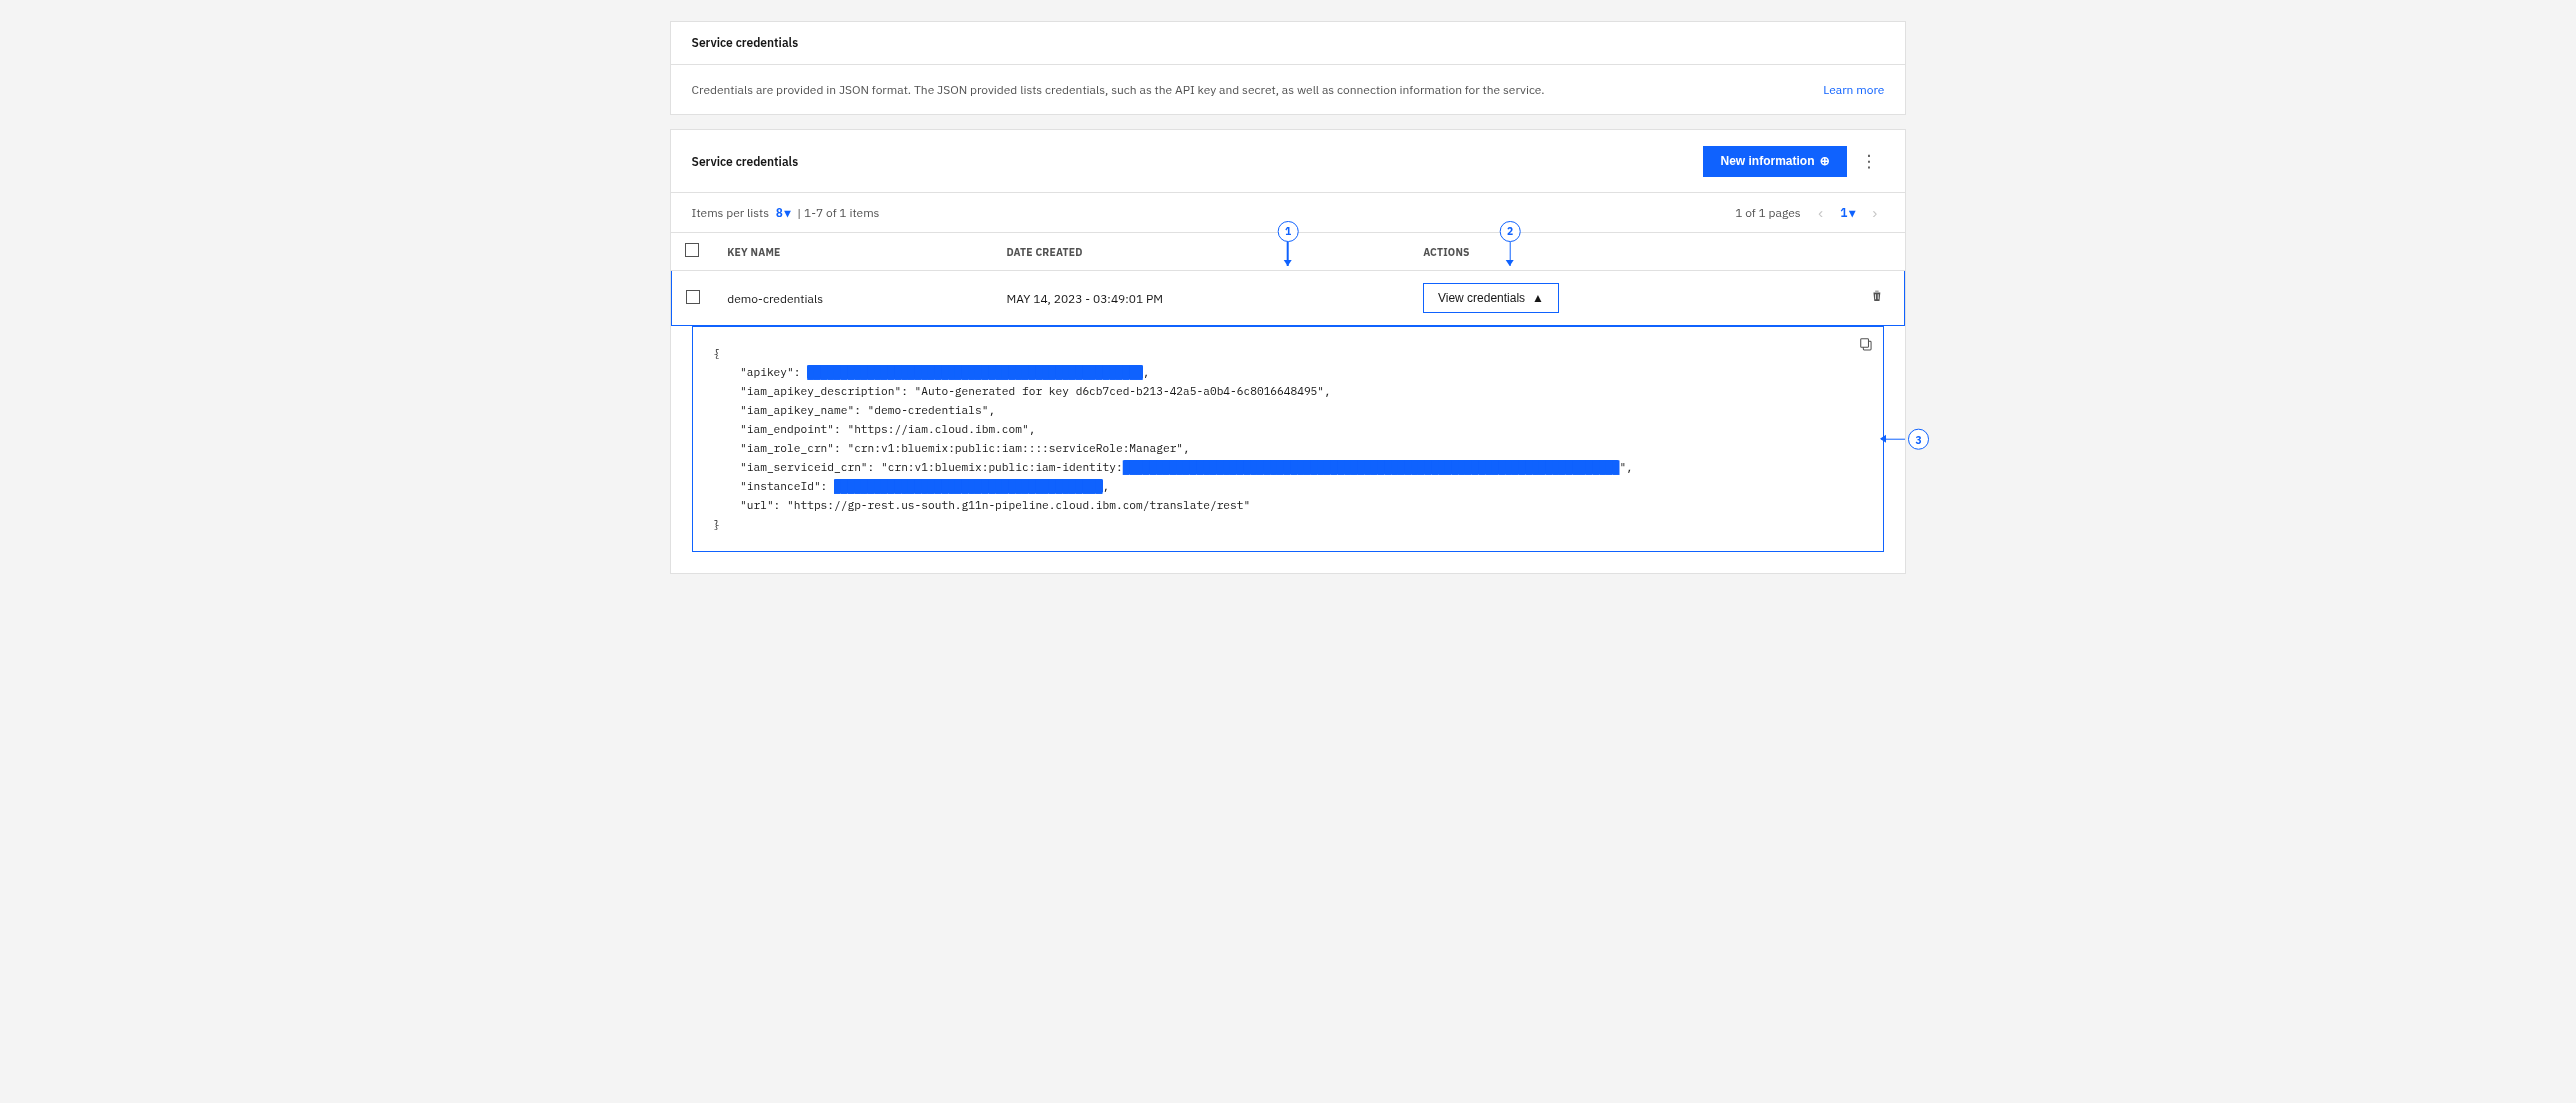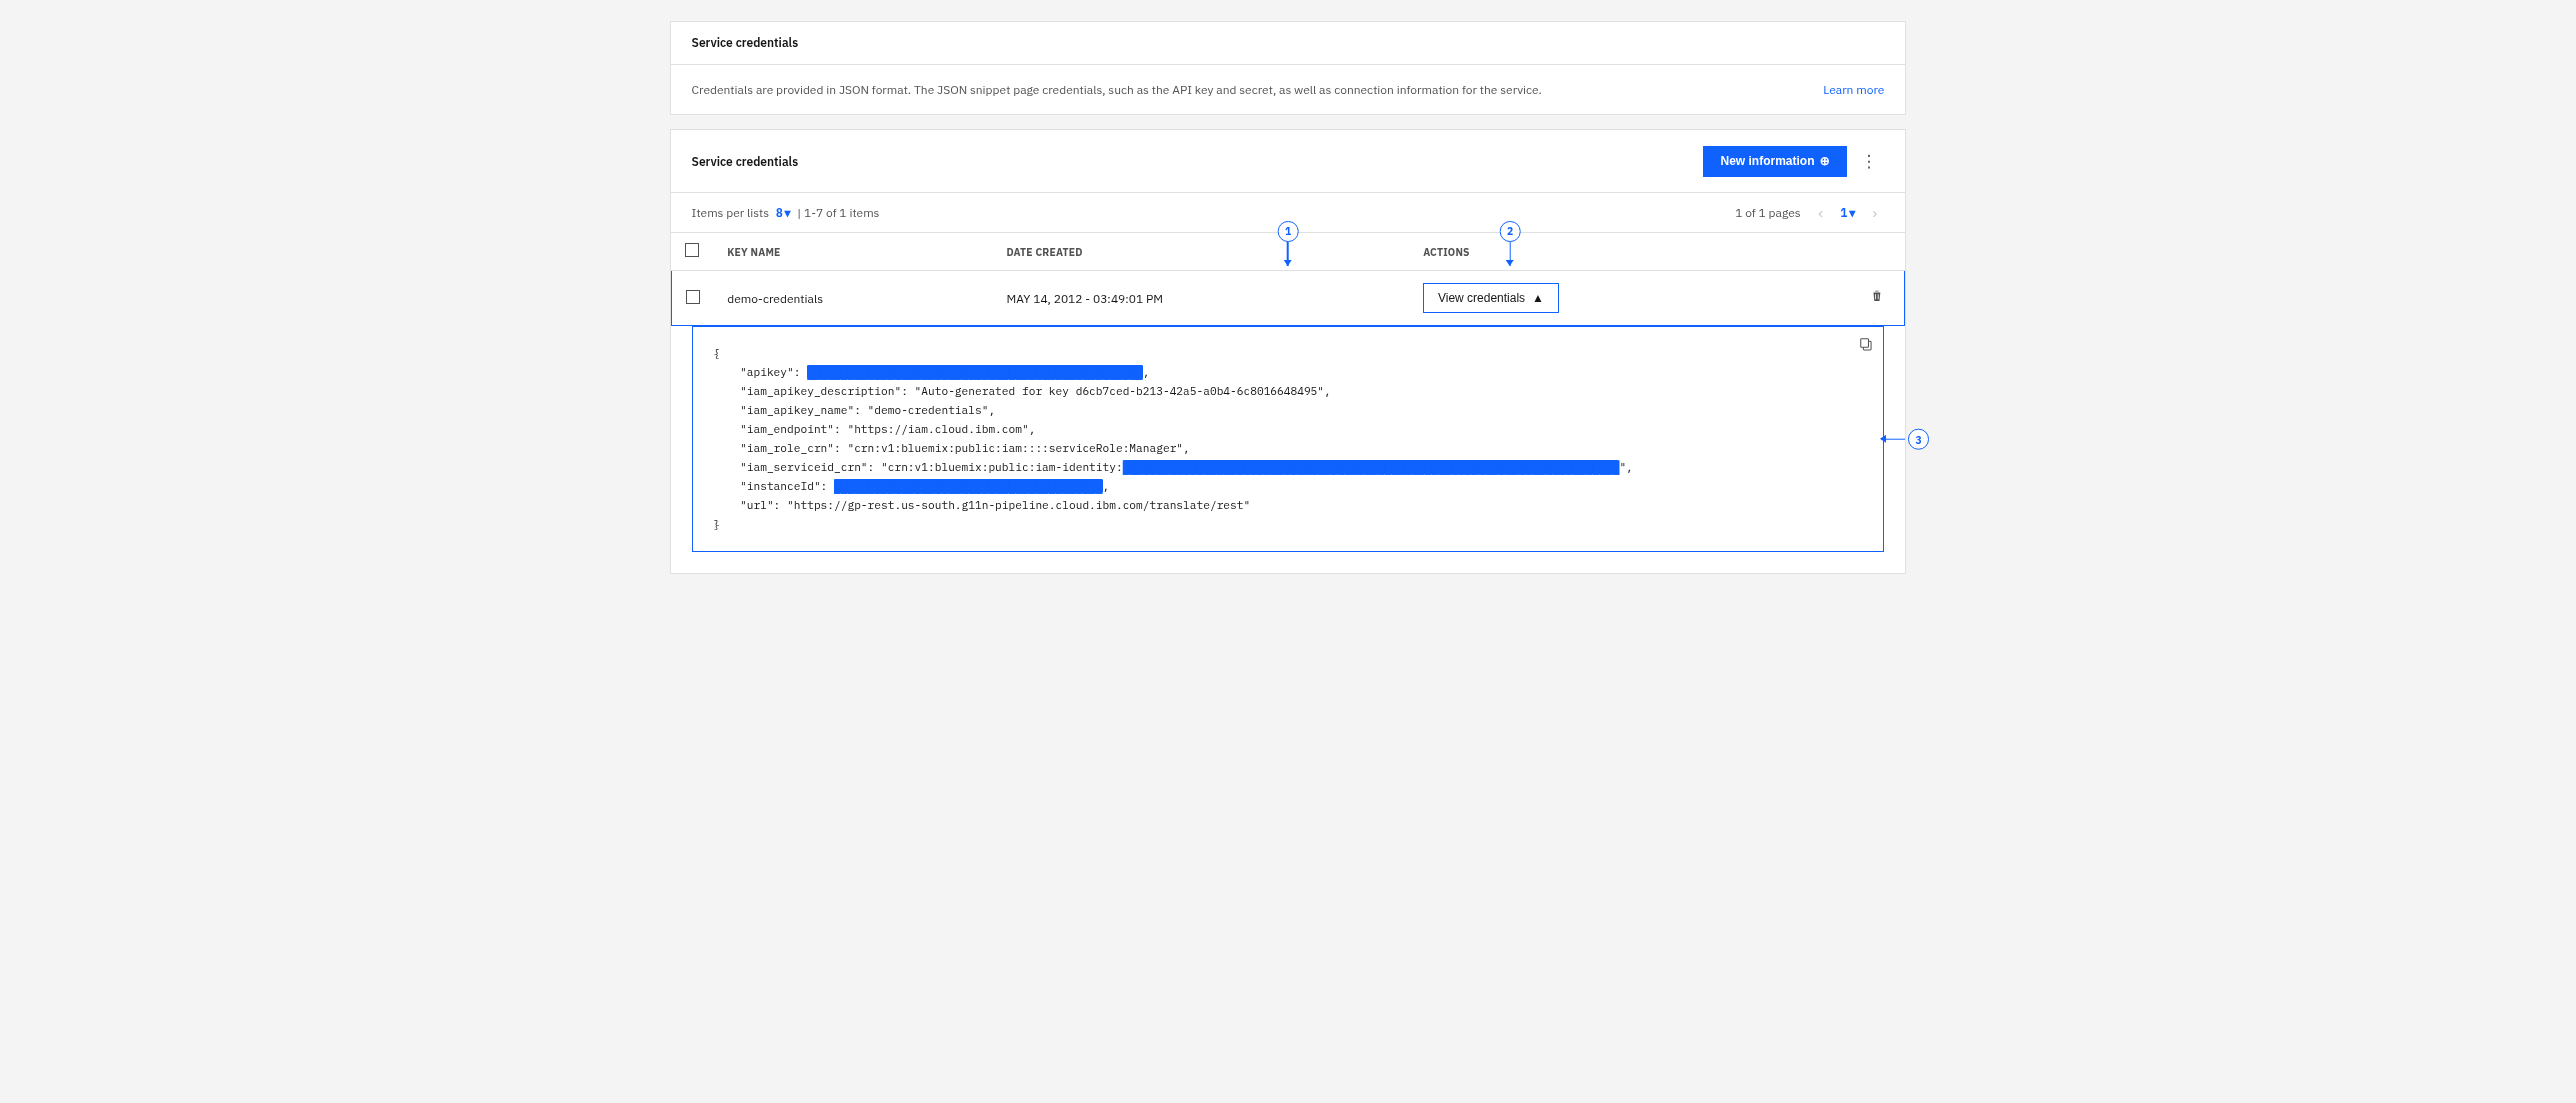--- a/index.html
+++ b/index.html
@@ -266,21 +266,21 @@
 </head>
 <body>
 
 <div class="page-wrapper">
 
   <div class="card">
     <div class="card-header">
       <h2>Service credentials</h2>
     </div>
     <div class="card-body">
-      <p class="card-description">Credentials are provided in JSON format. The JSON snippet page credentials, such as the API key and secret, as well as connection information for the service.</p>
+      <p class="card-description">Credentials are provided in JSON format. The JSON provided lists credentials, such as the API key and secret, as well as connection information for the service.</p>
       <a href="#" class="learn-more-link">Learn more</a>
     </div>
   </div>
 
   <div class="creds-card">
 
     <div class="creds-header">
       <h2>Service credentials</h2>
       <div class="creds-header-actions">
         <button class="btn-new-credential">
@@ -340,21 +340,21 @@
             <th>ACTIONS</th>
             <th></th>
           </tr>
         </thead>
         <tbody>
           <tr>
             <td class="checkbox-cell">
               <div class="cb"></div>
             </td>
             <td>demo-credentials</td>
-            <td>MAY 14, 2012 - 03:49:01 PM</td>
+            <td>MAY 14, 2023 - 03:49:01 PM</td>
             <td>
               <button class="view-creds-btn">
                 <span>View credentials</span>
                 <span>▲</span>
               </button>
             </td>
             <td>
               <button class="delete-btn">
                 <svg width="13.8" height="13.8" viewBox="0 0 16 16" fill="none" xmlns="http://www.w3.org/2000/svg">
                   <path d="M6 2h4v1H6V2zm-2 2h8l-1 10H5L4 4zm2 2v6h1V6H6zm3 0v6h1V6H9z" fill="#525252"></path>

